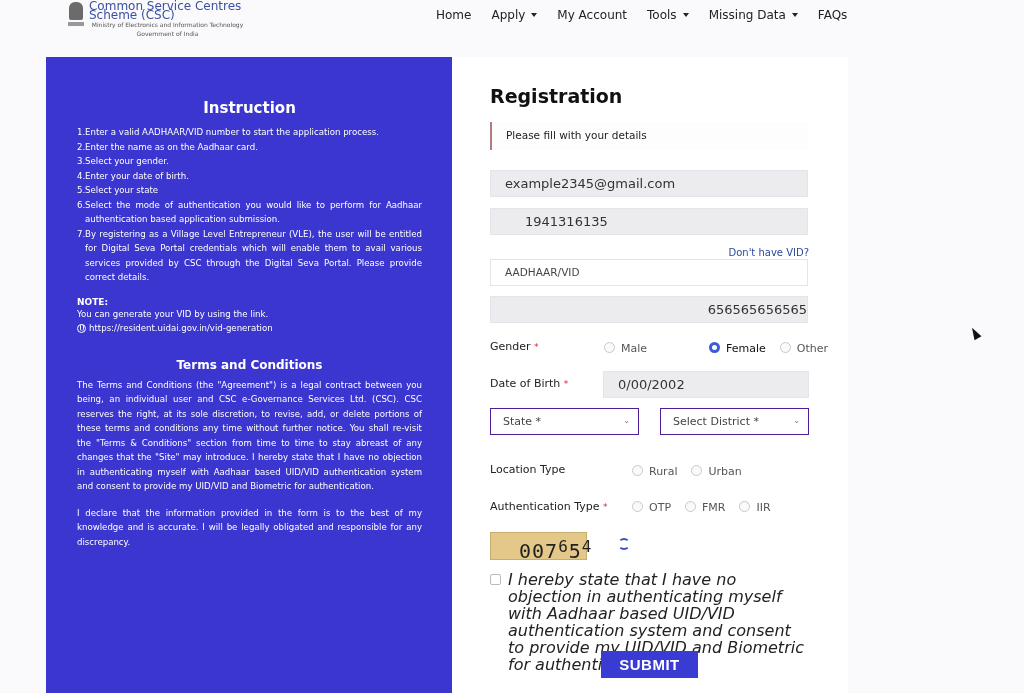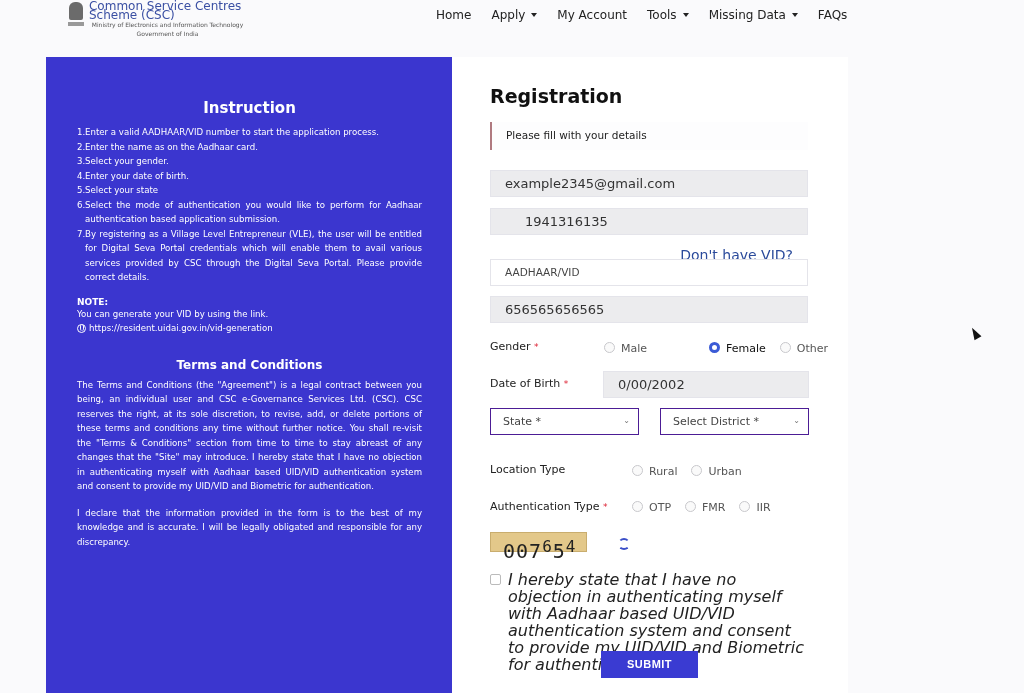--- a/index.html
+++ b/index.html
@@ -34,37 +34,37 @@
   .terms { font-size: 8.6px; line-height: 14.5px; text-align: justify; }
   .declare { font-size: 8.6px; line-height: 14.5px; text-align: justify; margin-top: 12px; }
 
   
   .right { position: absolute; left: 452px; top: 57px; width: 396px; height: 640px; background: #fff; }
   .reg-title { position: absolute; left: 38px; top: 28px; font-size: 19px; font-weight: bold; color: #111; }
   .hint { position: absolute; left: 38px; top: 65px; width: 318px; height: 28px; border-left: 2px solid #b07a80; background: #fdfdfe; font-size: 10.5px; color: #222; padding: 7px 0 0 14px; }
   .field { position: absolute; left: 38px; width: 318px; height: 27px; border: 1px solid #e4e4ea; background: #ececee; font-size: 13px; color: #333; padding: 5px 0 0 14px; }
   .field.white { background: #fff; font-size: 10.5px; padding-top: 6px; color: #444; }
   .blur { filter: blur(0.3px); }
-  .link-vid { position: absolute; right: 55px; top: 190px; font-size: 14px; color: #2a4a9b; }
+  .link-vid { position: absolute; right: 39px; top: 190px; font-size: 10px; color: #2a4a9b; }
   .row-label { position: absolute; left: 38px; font-size: 11px; color: #222; }
   .req { color: #d23; font-size: 9px; }
   .radio-group { position: absolute; display: flex; font-size: 11px; color: #555; align-items: center; }
   .radio { display: flex; align-items: flex-start; margin-right: 14px; }
   .dot { width: 11px; height: 11px; border-radius: 50%; border: 1px solid #c8c8cc; margin-right: 6px; background: #fafafa; }
   .dot.on { border: 3px solid #3b5bd6; background: #fff; }
   .radio.on { color: #111; margin-left: 48px; }
   .select { position: absolute; top: 351px; height: 27px; border: 1px solid #4c1d95; background: #fff; font-size: 11px; color: #444; padding: 6px 0 0 12px; }
   .select .chev { position: absolute; right: 8px; top: 7px; font-size: 8px; color: #777; }
-  .captcha { position: absolute; left: 38px; top: 475px; width: 97px; height: 20px; background: #e3c88a; border: 1px solid #c9ad6e; font-family: "DejaVu Sans Mono", monospace; font-size: 20px; color: #222; padding-left: 12px; letter-spacing: 1px; line-height: 28px; }
+  .captcha { position: absolute; left: 38px; top: 475px; width: 97px; height: 28px; background: #e3c88a; border: 1px solid #c9ad6e; font-family: "DejaVu Sans Mono", monospace; font-size: 20px; color: #222; padding-left: 28px; letter-spacing: 1px; line-height: 28px; }
   .captcha sup { font-size: 16px; vertical-align: 6px; }
   .refresh { position: absolute; left: 166px; top: 481px; width: 12px; height: 12px; border-radius: 50%; border: 2px solid #3b4fc8; border-left-color: transparent; border-right-color: transparent; }
   .cap-input { position: absolute; left: 208px; top: 475px; width: 149px; height: 27px; border: 1px solid #e2e2e6; background: #fff; font-size: 11px; color: #666; padding: 6px 0 0 10px; }
   .consent { position: absolute; left: 38px; top: 514px; width: 320px; display: flex; font-size: 16px; line-height: 17px; color: #222; font-style: italic; }
   .checkbox { width: 11px; height: 11px; border: 1px solid #bbb; border-radius: 2px; margin: 3px 7px 0 0; flex-shrink: 0; background: #fff; }
-  .submit { position: absolute; left: 149px; top: 594px; width: 97px; height: 27px; background: #3a3bd2; color: #fff; font-size: 11px; font-weight: bold; text-align: center; line-height: 27px; letter-spacing: 0.5px; border: none; }
+  .submit { position: absolute; left: 149px; top: 594px; width: 97px; height: 27px; background: #3a3bd2; color: #fff; font-size: 15px; font-weight: bold; text-align: center; line-height: 27px; letter-spacing: 0.5px; border: none; }
 
   .cursor { position: absolute; left: 971px; top: 327px; width: 0; height: 0; border-left: 4px solid transparent; border-right: 4px solid transparent; border-bottom: 12px solid #111; transform: rotate(-30deg); }
 </style>
 </head>
 <body>
 
 <div class="logo">
   <div class="emblem"></div>
   <div class="logo-text">
     <span class="l1">Common Service Centres Scheme (CSC)</span>
@@ -142,21 +142,21 @@
 
 <section class="right">
   <div class="reg-title">Registration</div>
   <div class="hint">Please fill with your details</div>
 
   <div class="field" style="top:113px;">example2345@gmail.com</div>
   <div class="field blur" style="top:151px; padding-left:34px;">1941316135</div>
 
   <div class="link-vid">Don't have VID?</div>
   <div class="field white" style="top:202px;">AADHAAR/VID</div>
-  <div class="field" style="top:239px;">656565656565</div>
+  <div class="field" style="top:239px;text-align:right;">656565656565</div>
 
   <div class="row-label" style="top:283px;"><span>Gender</span> <span class="req">*</span></div>
   <div class="radio-group" style="left:152px; top:285px;">
     <label class="radio">
         <span class="dot"></span>
         <span>Male</span>
       </label>
     <label class="radio on">
         <span class="dot on"></span>
         <span>Female</span>

